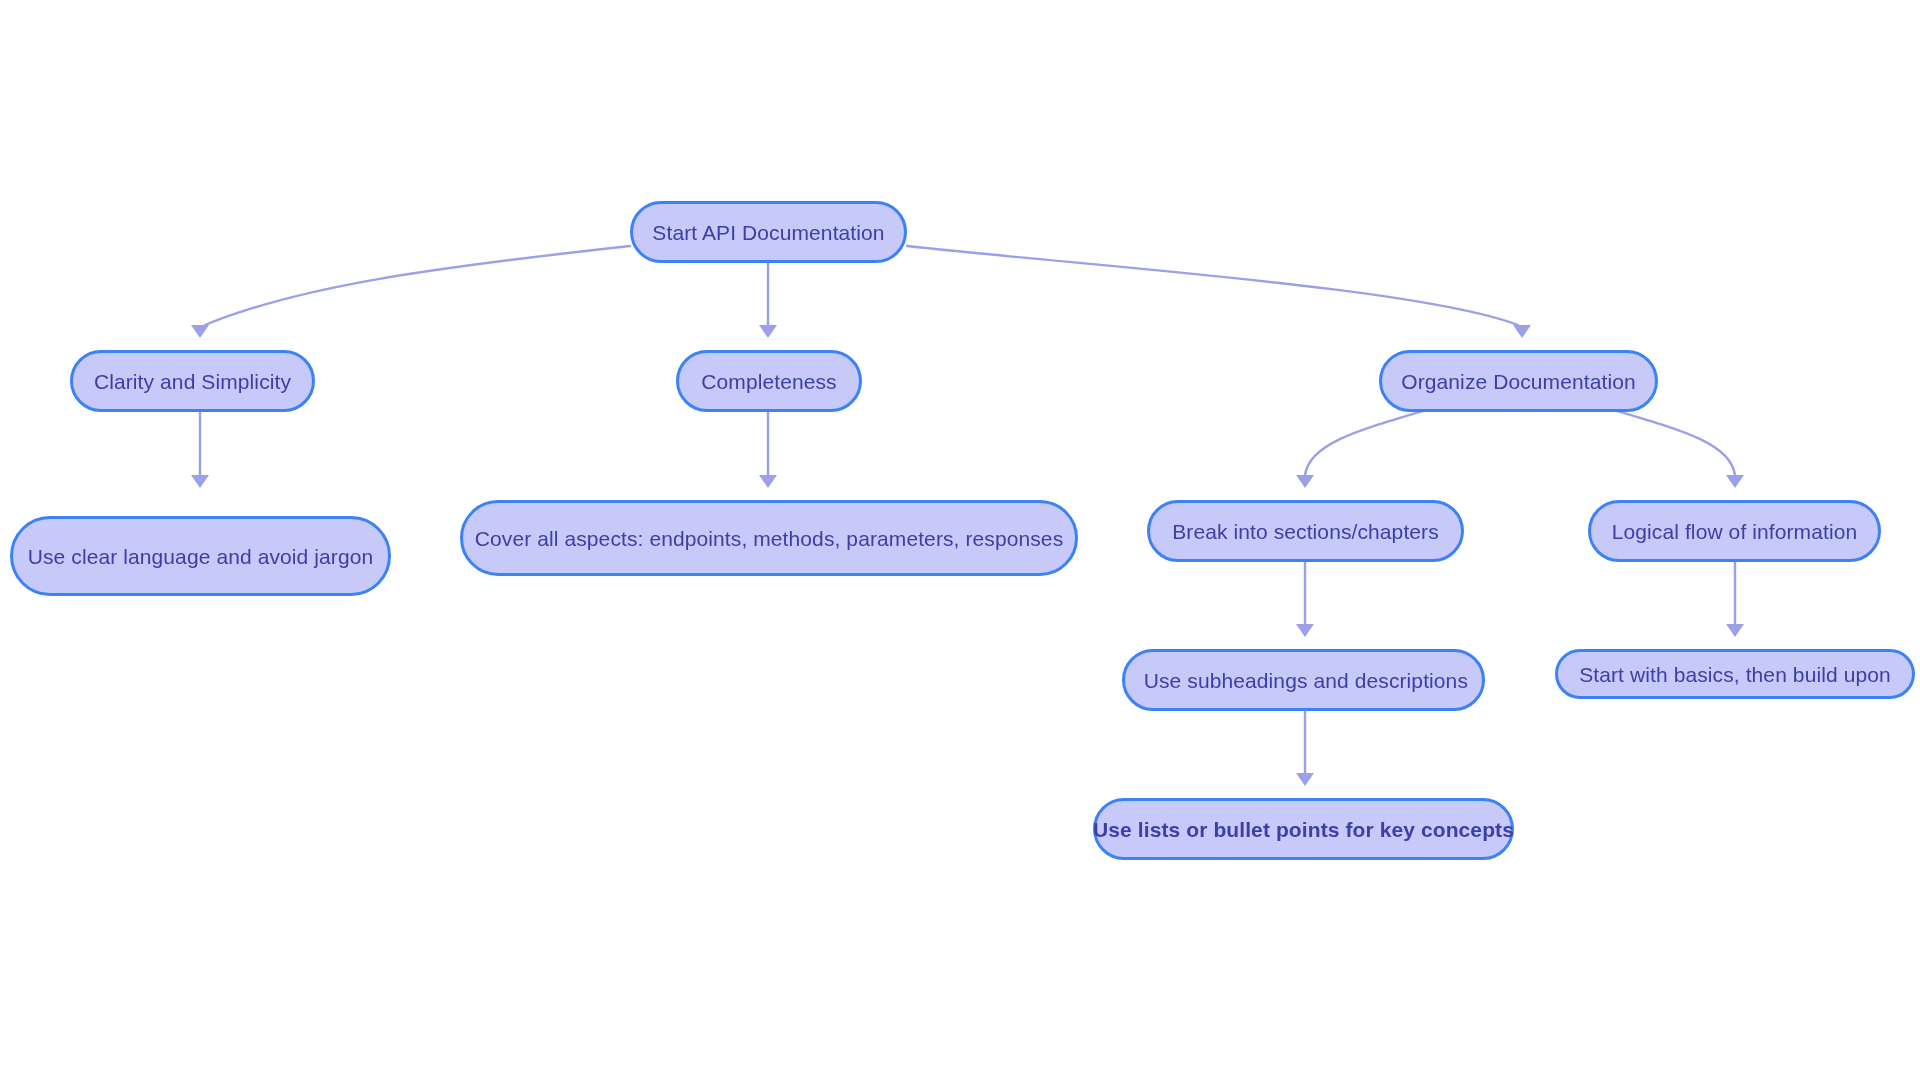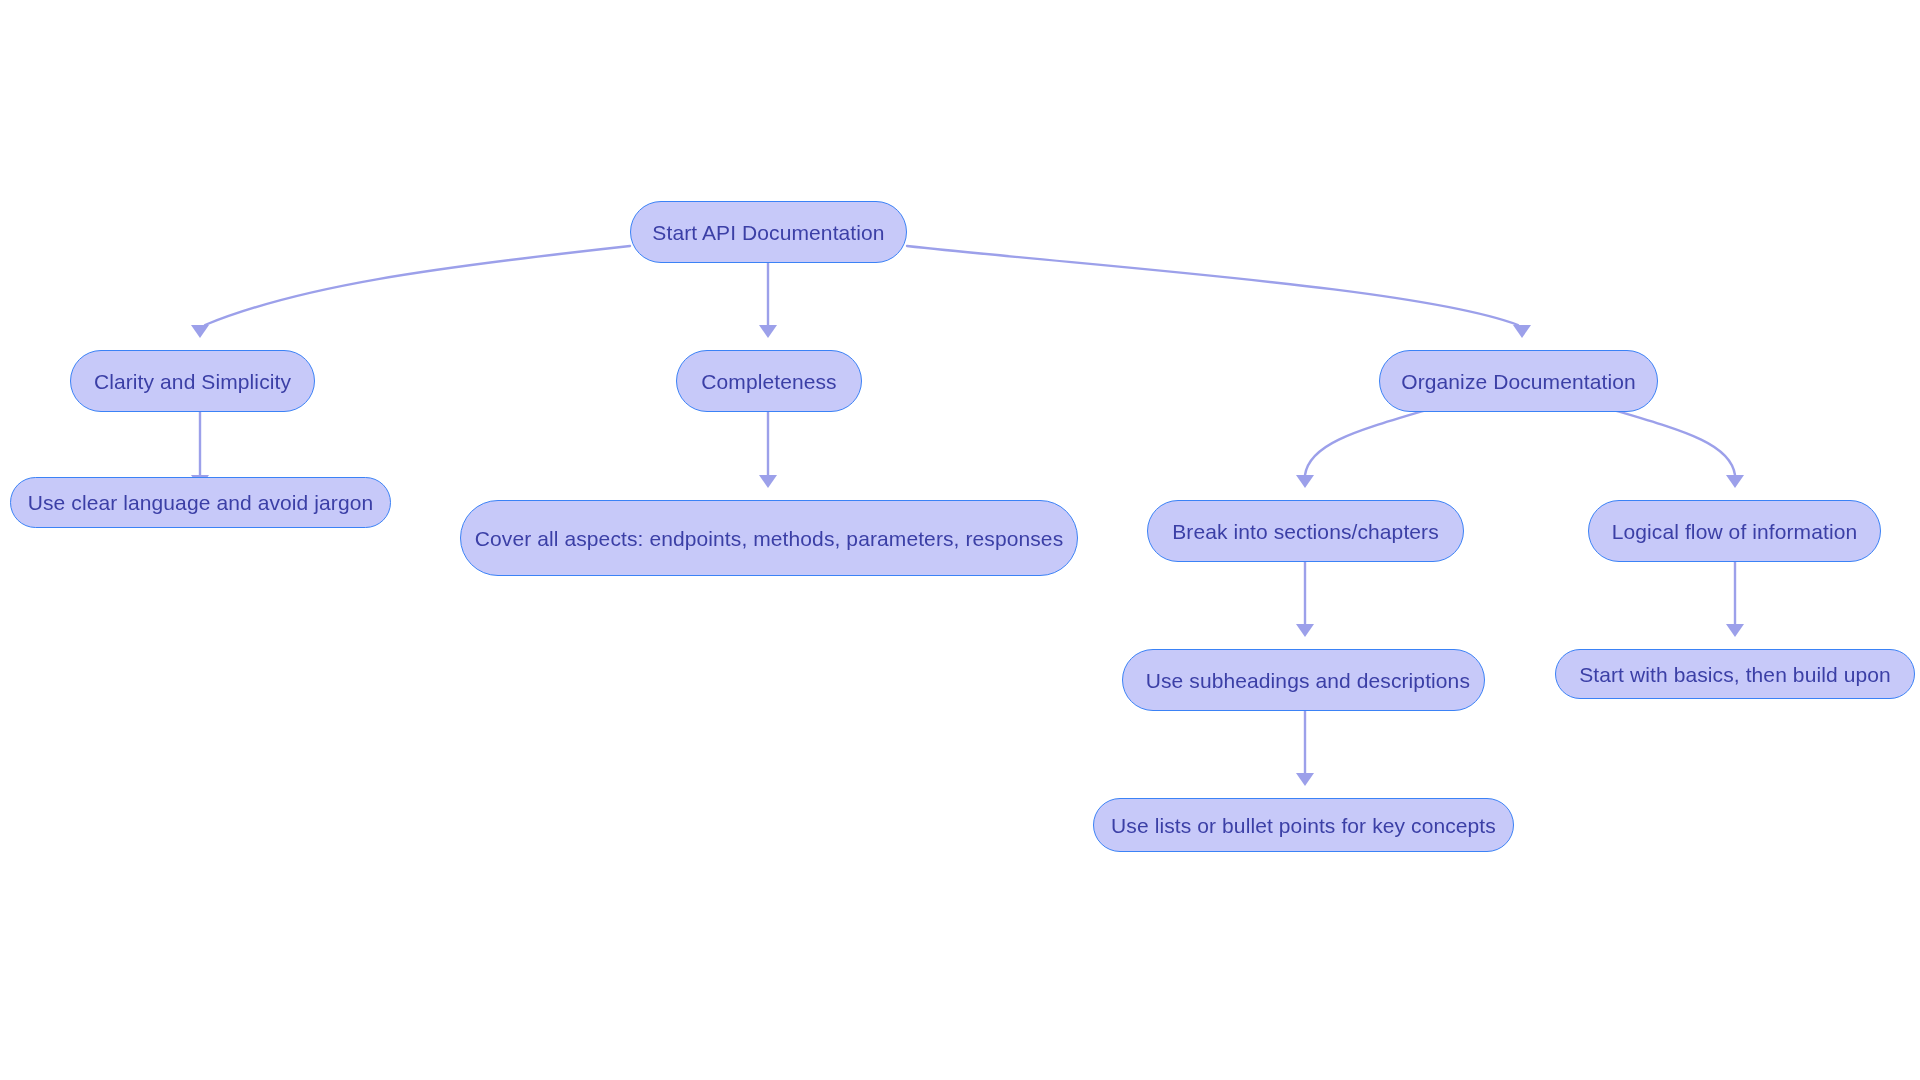--- a/index.html
+++ b/index.html
@@ -25,21 +25,21 @@
     left: 0;
     top: 0;
     width: 1920px;
     height: 1080px;
     pointer-events: none;
   }
   .node {
     position: absolute;
     box-sizing: border-box;
     background: #c7c9f9;
-    border: 1px solid #3b82f6;
+    border: 3px solid #3b82f6;
     border-radius: 999px;
     display: flex;
     align-items: center;
     justify-content: center;
     color: #3b3fa6;
     font-size: 21px;
     font-weight: 400;
     letter-spacing: 0.1px;
     white-space: nowrap;
     line-height: 1;
@@ -103,36 +103,36 @@
       </div>
       <div class="node" style="left: 70px; top: 350px; width: 245px; height: 62px;">
         <span class="node-label">Clarity and Simplicity</span>
       </div>
       <div class="node" style="left: 676px; top: 350px; width: 186px; height: 62px;">
         <span class="node-label">Completeness</span>
       </div>
       <div class="node" style="left: 1379px; top: 350px; width: 279px; height: 62px;">
         <span class="node-label">Organize Documentation</span>
       </div>
-      <div class="node" style="left: 10px; top: 477px; width: 381px; height: 51px;">
+      <div class="node" style="left: 10px; top: 516px; width: 381px; height: 80px;">
         <span class="node-label">Use clear language and avoid jargon</span>
       </div>
       <div class="node" style="left: 460px; top: 500px; width: 618px; height: 76px;">
         <span class="node-label">Cover all aspects: endpoints, methods, parameters, responses</span>
       </div>
       <div class="node" style="left: 1147px; top: 500px; width: 317px; height: 62px;">
         <span class="node-label">Break into sections/chapters</span>
       </div>
       <div class="node" style="left: 1588px; top: 500px; width: 293px; height: 62px; justify-content: center;">
         <span class="node-label">Logical flow of information</span>
       </div>
       <div class="node" style="left: 1122px; top: 649px; width: 363px; height: 62px; justify-content: flex-end;">
         <span class="node-label">Use subheadings and descriptions</span>
       </div>
       <div class="node" style="left: 1555px; top: 649px; width: 360px; height: 50px;">
         <span class="node-label">Start with basics, then build upon</span>
       </div>
-      <div class="node" style="left: 1093px; top: 798px; width: 421px; height: 54px;">
+      <div class="node" style="left: 1093px; top: 798px; width: 421px; height: 62px; font-weight: bold;">
         <span class="node-label">Use lists or bullet points for key concepts</span>
       </div>
     </div>
 
 </div>
 
 </body></html>

